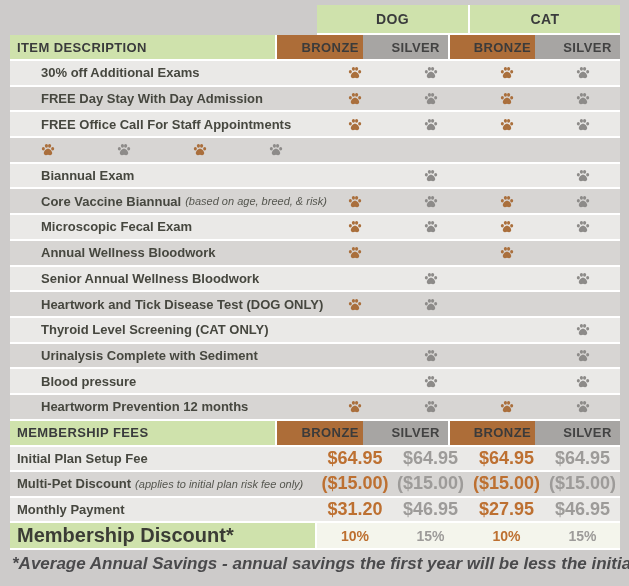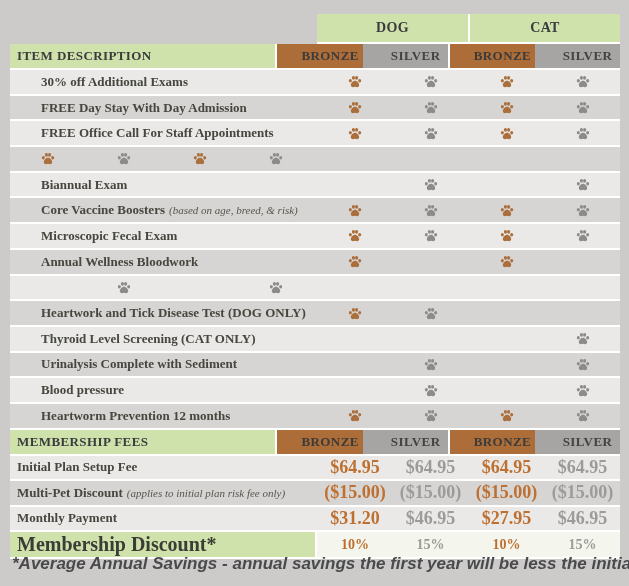--- a/index.html
+++ b/index.html
@@ -4,21 +4,21 @@
 <style>
   html,body{margin:0;padding:0;}
   body{
     width:629px;height:586px;
     background:var(--page-bg,#cdcbca);
     font-family:"Liberation Sans",sans-serif;
     -webkit-font-smoothing:antialiased;
     overflow:hidden;
   }
   .page{position:relative;width:629px;height:586px;}
-  .tbl{position:absolute;left:10px;top:14px;width:610px;font-family:Liberation Serif, serif;}
+  .tbl{position:absolute;left:10px;top:5px;width:610px;}
   .w151{width:151px;} .w150{width:150px;}
   .w76{width:76px;} .w75{width:75px;} .w77{width:77px;}
   .sp307{width:307px;}
   .wgap{width:2px;background:#fff;}
 
   .hdr1{display:flex;height:28px;}
   .hblock{display:flex;align-items:center;justify-content:center;
     background:var(--green,#cfe2ac);color:#3a3b3c;font-weight:bold;
     font-size:14px;letter-spacing:.4px;}
   .sep{display:flex;height:2px;}
@@ -330,21 +330,21 @@
                 <path d="M12 9.5c-3.9 0-7.2 4.3-7.2 7.7 0 2.3 1.6 3.6 3.6 3.6 1.4 0 2.5-.7 3.6-.7s2.2.7 3.6.7c2 0 3.6-1.3 3.6-3.6 0-3.4-3.3-7.7-7.2-7.7z"></path>
               </svg>
             </span>
           </div>
         </div>
         <div class="sep">
           <div class="fill"></div>
         </div>
         <div class="trow r-dark">
           <div class="cell-desc">
-            <span class="lbl">Core Vaccine Boosters</span>
+            <span class="lbl">Core Vaccine Biannual</span>
             <span class="nte">(based on age, breed, &amp; risk)</span>
           </div>
           <div class="pcell w76">
             <span>
               <svg class="paw-svg" width="14" height="13" viewBox="0 0 24 22" fill="#aa6f3c">
                 <ellipse cx="4" cy="9.5" rx="2.6" ry="3"></ellipse>
                 <ellipse cx="9.3" cy="4.7" rx="2.7" ry="3.2"></ellipse>
                 <ellipse cx="14.7" cy="4.7" rx="2.7" ry="3.2"></ellipse>
                 <ellipse cx="20" cy="9.5" rx="2.6" ry="3"></ellipse>
                 <path d="M12 9.5c-3.9 0-7.2 4.3-7.2 7.7 0 2.3 1.6 3.6 3.6 3.6 1.4 0 2.5-.7 3.6-.7s2.2.7 3.6.7c2 0 3.6-1.3 3.6-3.6 0-3.4-3.3-7.7-7.2-7.7z"></path>
@@ -466,20 +466,23 @@
                 <path d="M12 9.5c-3.9 0-7.2 4.3-7.2 7.7 0 2.3 1.6 3.6 3.6 3.6 1.4 0 2.5-.7 3.6-.7s2.2.7 3.6.7c2 0 3.6-1.3 3.6-3.6 0-3.4-3.3-7.7-7.2-7.7z"></path>
               </svg>
             </span>
           </div>
           <div class="pcell w75"></div>
         </div>
         <div class="sep">
           <div class="fill"></div>
         </div>
         <div class="trow r-light">
+          <div class="cell-desc">
+            <span class="lbl">Senior Annual Wellness Bloodwork</span>
+          </div>
           <div class="pcell w76"></div>
           <div class="pcell w75">
             <span>
               <svg class="paw-svg" width="14" height="13" viewBox="0 0 24 22" fill="#8d8b89">
                 <ellipse cx="4" cy="9.5" rx="2.6" ry="3"></ellipse>
                 <ellipse cx="9.3" cy="4.7" rx="2.7" ry="3.2"></ellipse>
                 <ellipse cx="14.7" cy="4.7" rx="2.7" ry="3.2"></ellipse>
                 <ellipse cx="20" cy="9.5" rx="2.6" ry="3"></ellipse>
                 <path d="M12 9.5c-3.9 0-7.2 4.3-7.2 7.7 0 2.3 1.6 3.6 3.6 3.6 1.4 0 2.5-.7 3.6-.7s2.2.7 3.6.7c2 0 3.6-1.3 3.6-3.6 0-3.4-3.3-7.7-7.2-7.7z"></path>
               </svg>

